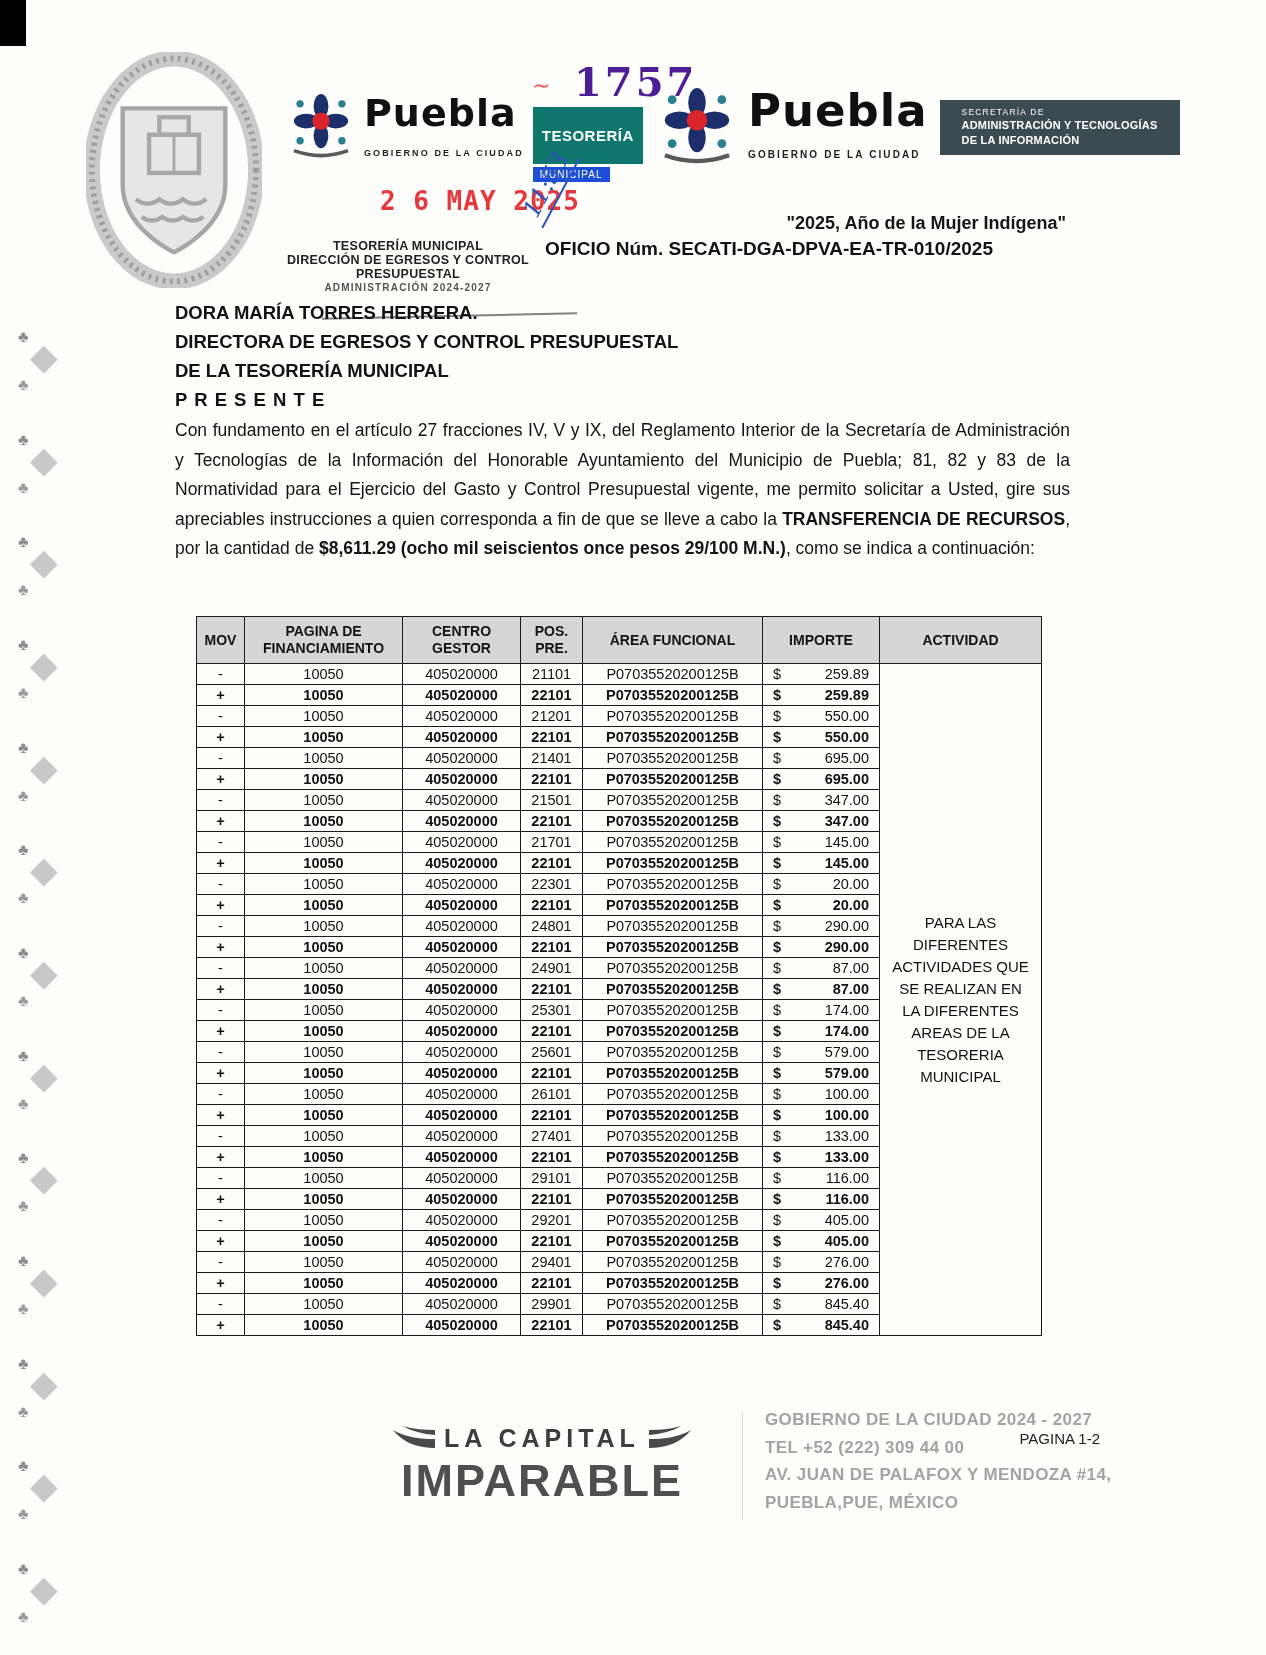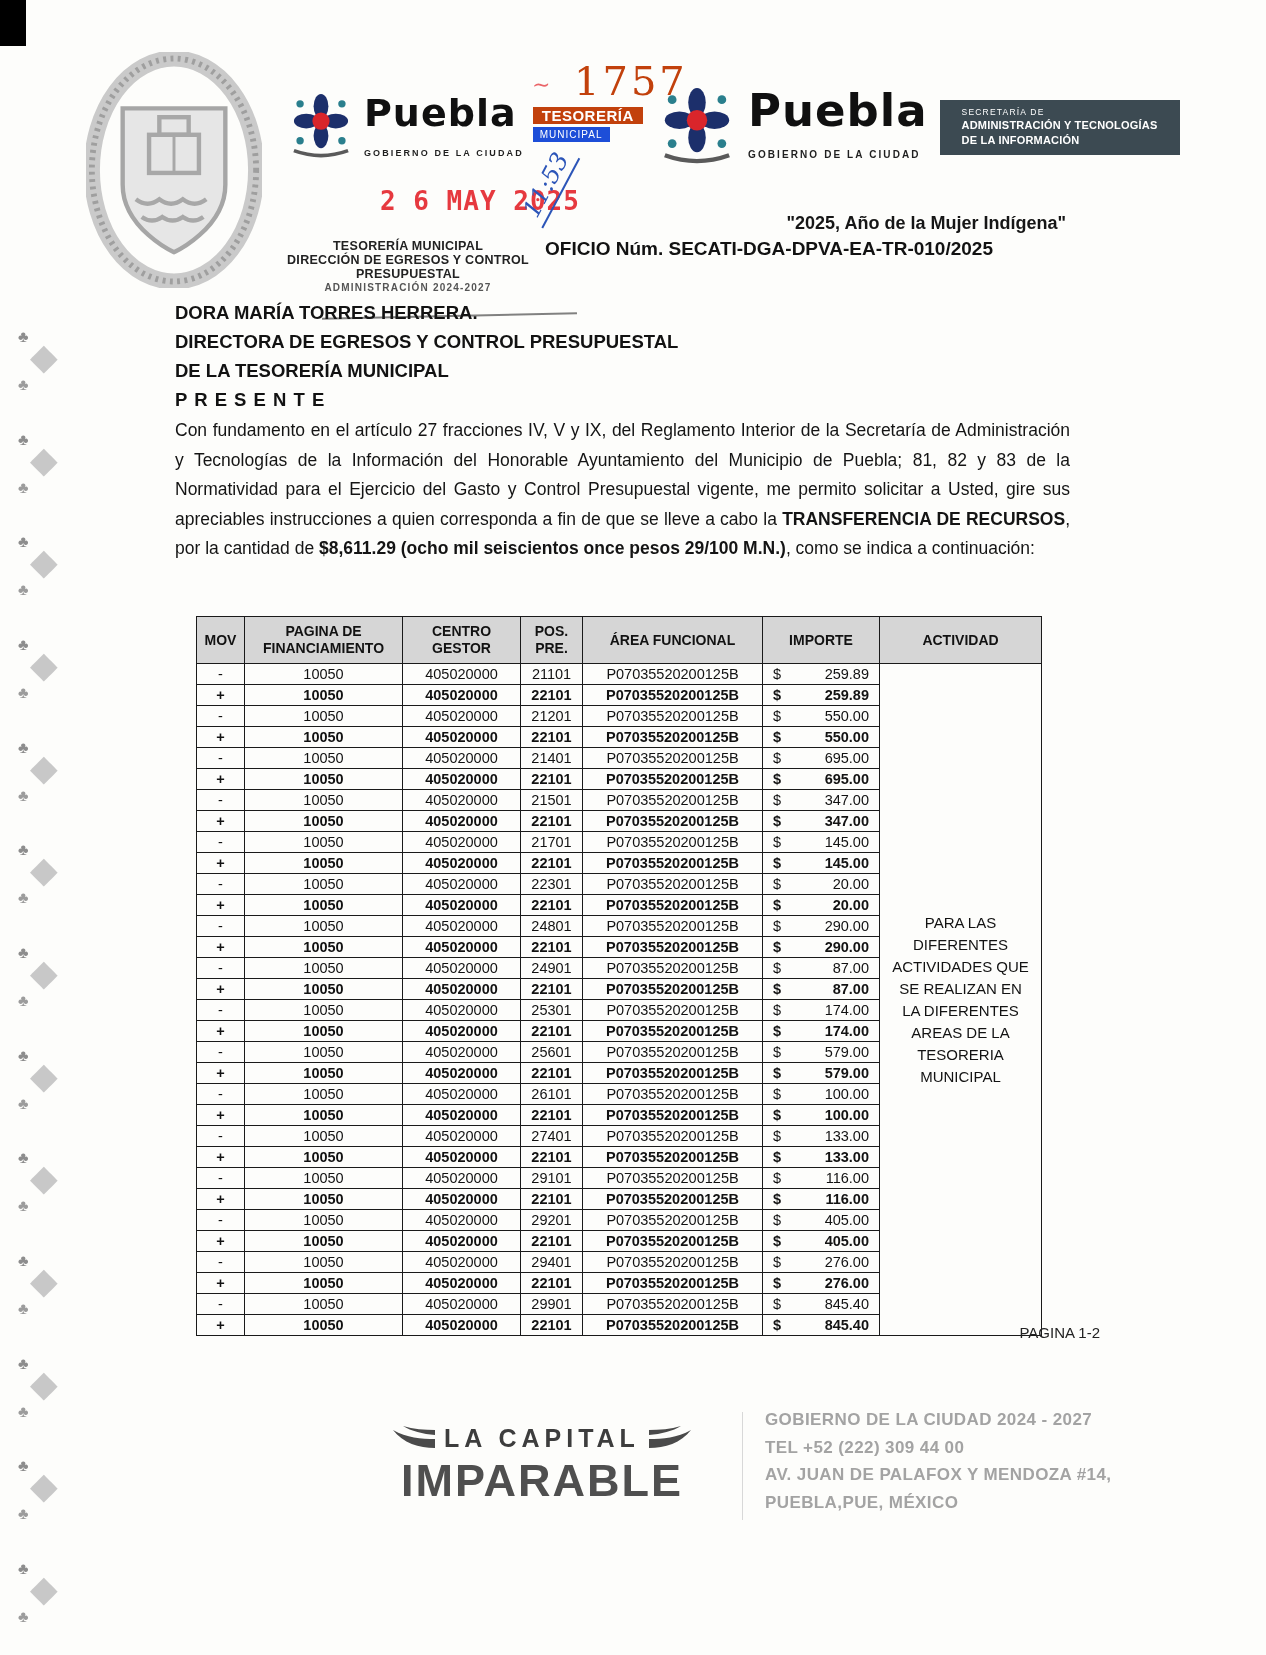--- a/index.html
+++ b/index.html
@@ -27,28 +27,28 @@
   .logo-left{left:284px;top:94px;}
   .logo-right{left:652px;top:88px;}
   .brand-text{margin-left:6px;line-height:1;}
   .brand-name{font-family:"DejaVu Sans",sans-serif;font-weight:800;color:#101010;letter-spacing:1px;}
   .logo-left .brand-name{font-size:38px;}
   .logo-right .brand-name{font-size:45px;}
   .brand-sub{font-weight:700;color:#1f1f1f;letter-spacing:2.1px;margin-top:17px;}
   .logo-left .brand-sub{font-size:9px;}
   .logo-right .brand-sub{font-size:10px;}
   .badge-tesoreria{margin-left:9px;margin-top:13px;}
-  .bt-red{background:#c2410c;color:#fff;font-weight:700;font-size:15px;padding:0 9px;letter-spacing:.5px;}
+  .bt-red{background:#0f766e;color:#fff;font-weight:700;font-size:15px;padding:20px 9px;letter-spacing:.5px;}
   .bt-teal{background:#1d4ed8;color:#fff;font-size:10px;padding:2px 7px;display:inline-block;letter-spacing:1px;}
   .badge-secati{background:#3c4a52;color:#fff;margin-left:12px;margin-top:12px;width:196px;padding:7px 22px;line-height:1.35;}
   .bs-l1{font-size:8.5px;letter-spacing:1.2px;}
   .bs-l2,.bs-l3{font-size:11px;font-weight:700;letter-spacing:.2px;}
 
-  .stamp-number{position:absolute;left:574px;top:58px;font-family:"DejaVu Serif",serif;font-weight:400;
-        font-size:40px;color:#c2410c;letter-spacing:3px;}
+  .stamp-number{position:absolute;left:574px;top:58px;font-family:"DejaVu Serif",serif;font-weight:700;
+        font-size:40px;color:#4c1d95;letter-spacing:3px;}
   .stamp-number::before{content:"\223C";position:absolute;left:-42px;top:14px;font-size:22px;color:#e3262c;opacity:.7;}
 
   .date-stamp{position:absolute;left:380px;top:186px;font-family:"DejaVu Sans Mono",monospace;
         font-weight:700;font-size:26px;color:#e6393f;letter-spacing:1px;}
   .handwritten-time{position:absolute;left:508px;top:170px;transform:rotate(-62deg);
         font-family:"DejaVu Serif",serif;font-style:italic;font-size:24px;color:#2c55b8;
         border-bottom:2px solid #2c55b8;padding:0 5px 2px;}
 
   .office-block{position:absolute;left:266px;top:239px;width:284px;text-align:center;
         font-size:12.5px;font-weight:700;color:#222;line-height:14px;letter-spacing:.3px;}
@@ -71,21 +71,21 @@
   .transfer-table th{background:#d6d6d6;border:1px solid #1a1a1a;font-size:14px;font-weight:700;
         padding:4px 2px;line-height:17px;height:38px;}
   .transfer-table td{border:1px solid #1a1a1a;text-align:center;padding:0 2px;height:20px;line-height:20px;
         overflow:hidden;white-space:nowrap;}
   .transfer-table tr.bold-row td{font-weight:700;}
   .transfer-table td.imp{text-align:right;padding-right:10px;}
   .transfer-table td.imp .cur{float:left;padding-left:8px;}
   .transfer-table td.activity{font-weight:400;white-space:normal;line-height:22px;padding:0 12px;
         vertical-align:middle;font-size:15px;}
 
-  .pagina{position:absolute;left:840px;top:1324px;width:260px;text-align:right;font-size:15px;color:#222;}
+  .pagina{position:absolute;left:840px;top:1430px;width:260px;text-align:right;font-size:15px;color:#222;}
 
   
   .slogan{position:absolute;left:384px;top:1424px;width:316px;text-align:center;color:#4a4a4a;}
   .slogan-top{display:flex;align-items:center;justify-content:center;gap:9px;font-size:25px;
         font-weight:700;letter-spacing:5px;color:#3d3d3d;}
   .wing{display:inline-flex;}
   .wing.right{transform:scaleX(-1);}
   .slogan-main{font-size:45px;font-weight:800;letter-spacing:2px;margin-top:2px;color:#4f4f4f;}
   .footer-divider{position:absolute;left:742px;top:1412px;width:1px;height:108px;background:#d8d8d8;}
   .footer-right{position:absolute;left:765px;top:1406px;font-size:17px;color:#a3a3a3;line-height:27.5px;

